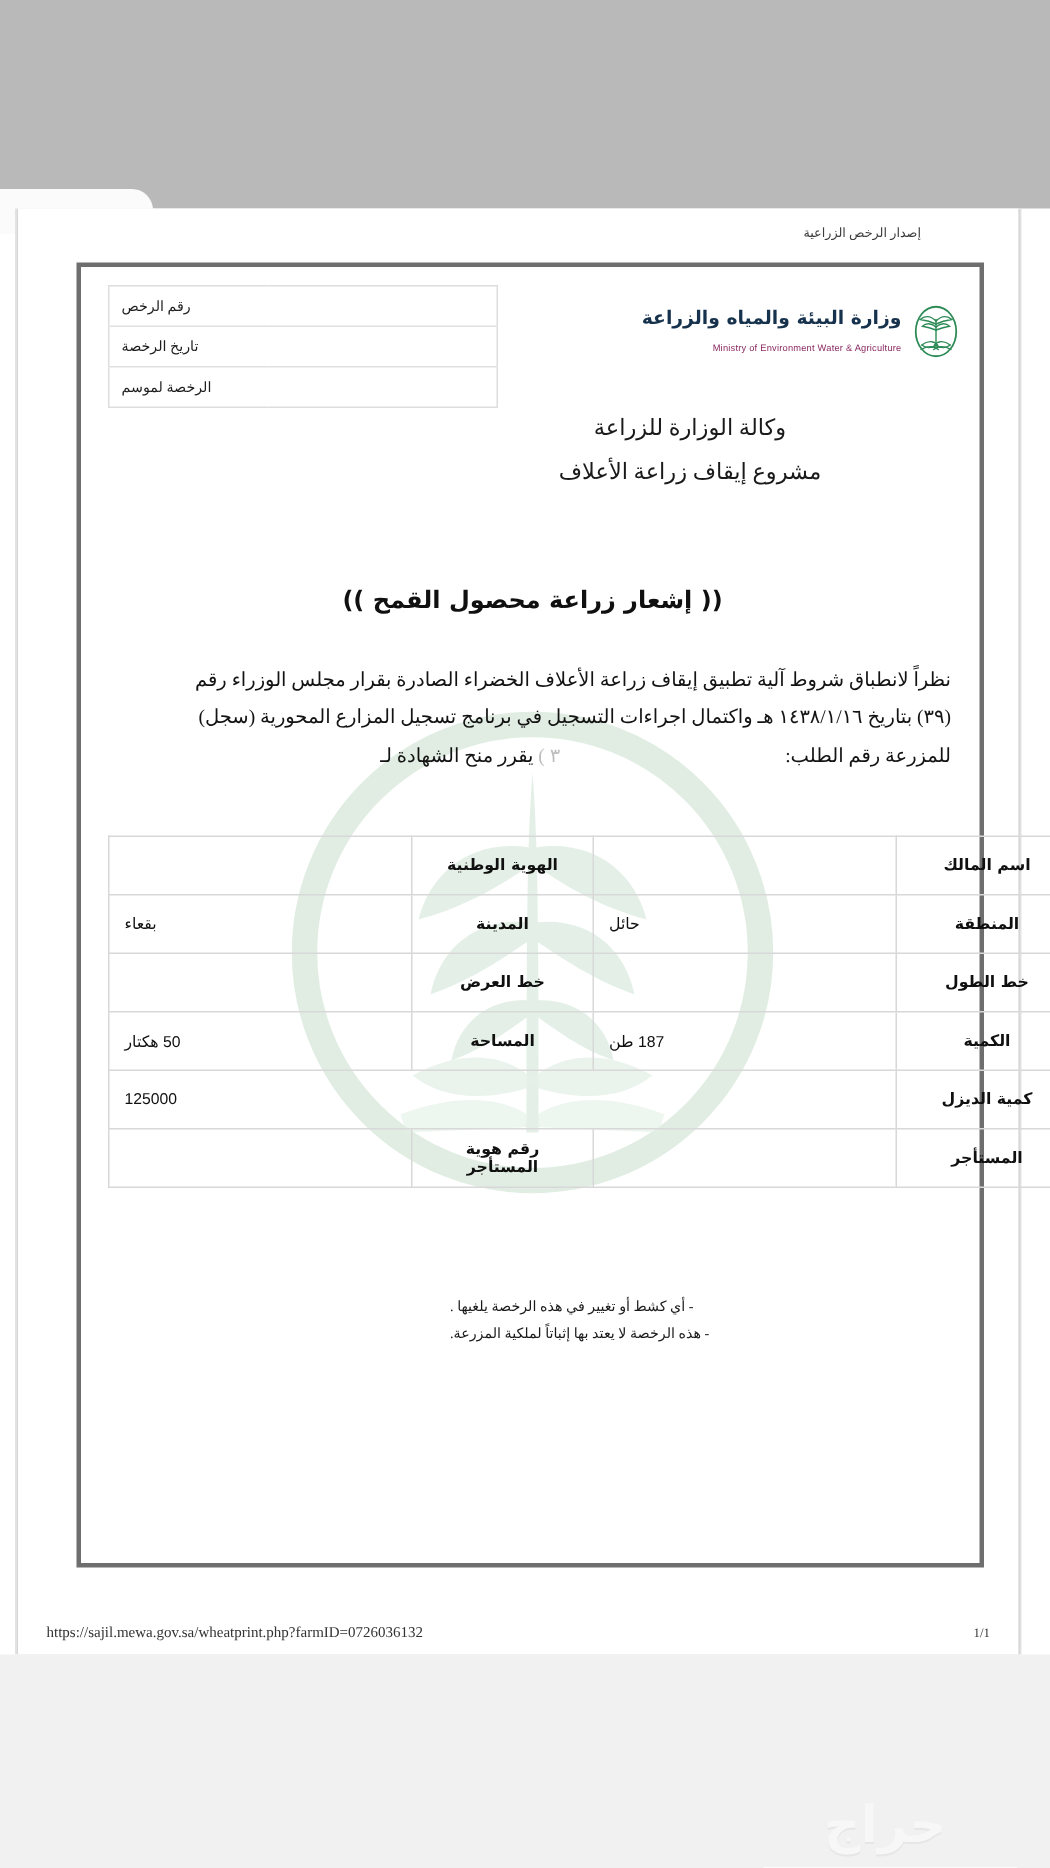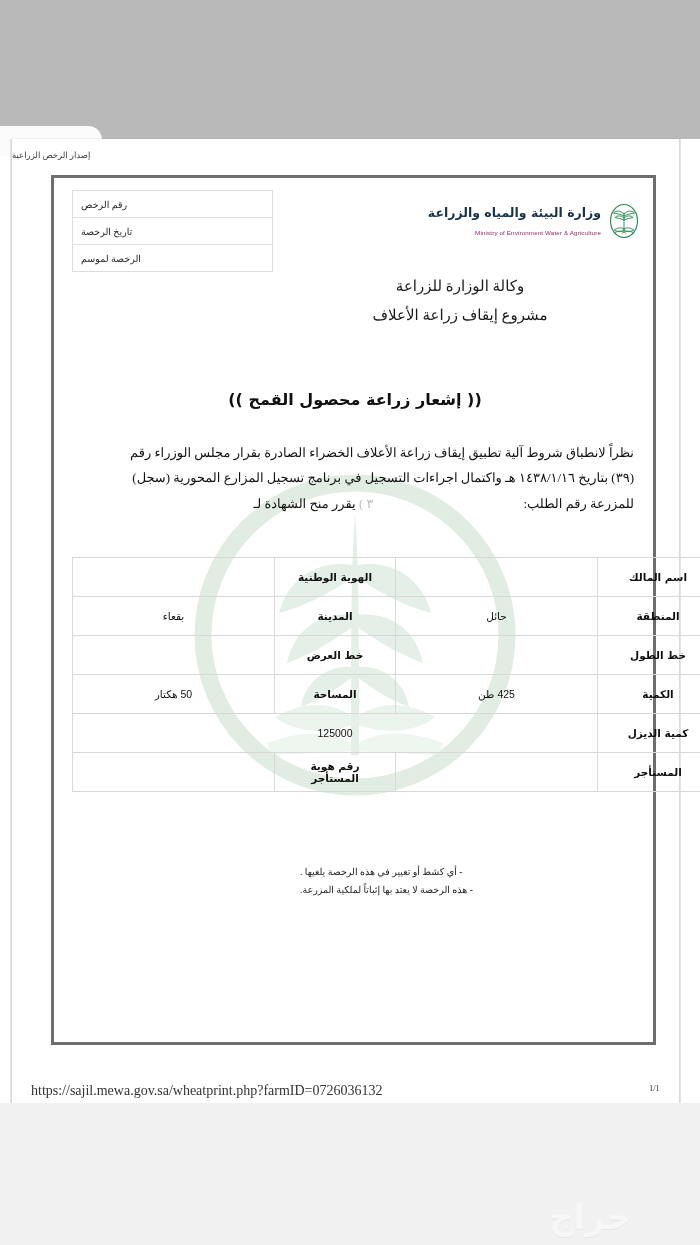--- a/index.html
+++ b/index.html
@@ -56,21 +56,21 @@
     position: absolute;
     left: 679px; top: 139px; width: 2px; height: 964px;
     background: #e3e3e3;
   }
 
   
   .print-header {
     position: absolute;
     left: 12px; top: 150px;
     width: 602px;
-    text-align: left;
+    text-align: right;
     font-size: 8.5px;
     color: #3c3c3c;
     direction: rtl;
     letter-spacing: .1px;
   }
 
   
   .doc-frame {
     position: absolute;
     left: 51px; top: 175px;
@@ -86,21 +86,21 @@
     left: 175px; top: 455px;
     width: 360px; height: 360px;
     pointer-events: none;
     opacity: .85;
   }
 
   
   .meta-table {
     position: absolute;
     left: 72px; top: 190px;
-    width: 201px;
+    width: 260px;
     border: 1px solid #dddddd;
     border-collapse: collapse;
     direction: rtl;
   }
   .meta-table td {
     border-bottom: 1px solid #e0e0e0;
     height: 26px;
     padding: 0 8px;
     font-size: 9.5px;
     color: #1d1d1d;
@@ -201,42 +201,42 @@
     width: 100px;
     font-family: "DejaVu Sans", sans-serif;
     font-weight: bold;
     font-size: 10.5px;
     text-align: center;
   }
   .data-table td.v {
     width: 181px;
     font-family: "DejaVu Sans", sans-serif;
     font-size: 10.5px;
-    text-align: center;
+    text-align: left;
   }
   .data-table td.v.num { font-family: "Liberation Sans", sans-serif; }
 
   
   .notes {
     position: absolute;
     left: 300px; top: 864px;
     width: 338px;
     direction: rtl;
     text-align: left;
     font-size: 9.5px;
     line-height: 1.85;
     color: #1a1a1a;
   }
 
   
   .print-footer-url {
     position: absolute;
     left: 31px; top: 1083px;
     font-family: "Liberation Serif", serif;
-    font-size: 14px;
+    font-size: 10px;
     color: #333333;
   }
   .print-footer-page {
     position: absolute;
     left: 649px; top: 1083px;
     font-family: "Liberation Serif", serif;
     font-size: 8.5px;
     color: #333333;
   }
 
@@ -364,21 +364,21 @@
     <td class="v">بقعاء</td>
   </tr>
   <tr>
     <td class="k">خط الطول</td>
     <td class="v"></td>
     <td class="k">خط العرض</td>
     <td class="v"></td>
   </tr>
   <tr>
     <td class="k">الكمية</td>
-    <td class="v num">425 طن</td>
+    <td class="v num">187 طن</td>
     <td class="k">المساحة</td>
     <td class="v num">50 هكتار</td>
   </tr>
   <tr>
     <td class="k">كمية الديزل</td>
     <td class="v num" colspan="3">125000</td>
   </tr>
   <tr>
     <td class="k">المستأجر</td>
     <td class="v"></td>

